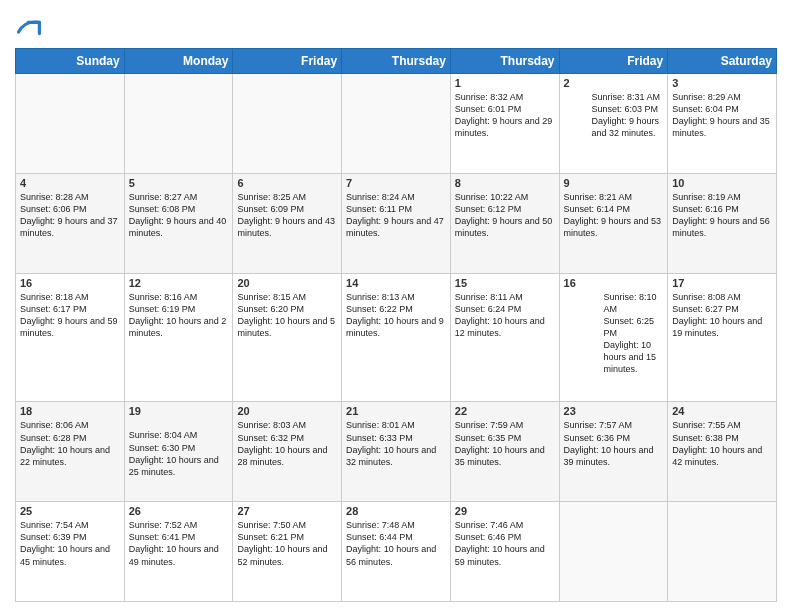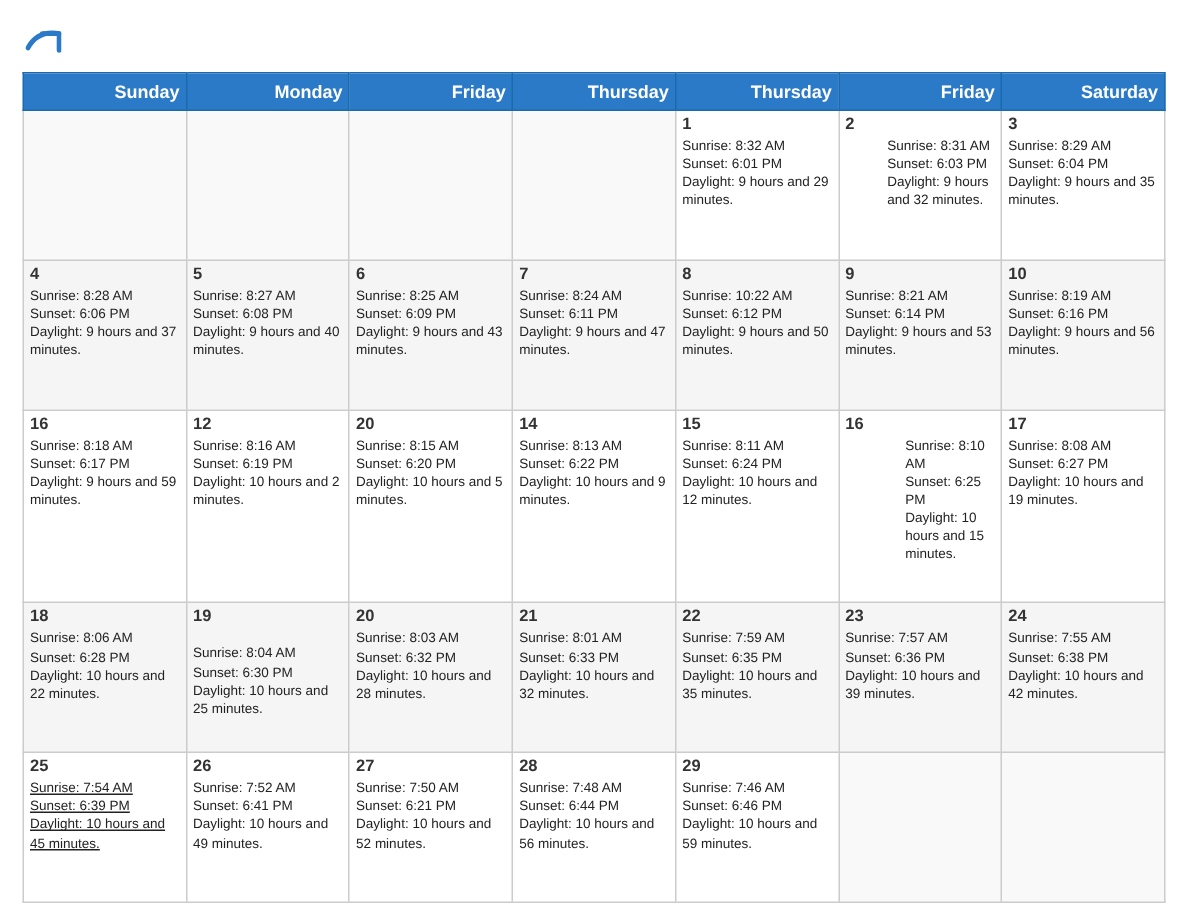--- a/index.html
+++ b/index.html
@@ -293,21 +293,21 @@
           <td>
             <span class="day-num">24</span>
             <div class="day-info" style="white-space: pre-line;">Sunrise: 7:55 AM
 Sunset: 6:38 PM
 Daylight: 10 hours and 42 minutes.</div>
           </td>
         </tr>
         <tr>
           <td>
             <span class="day-num">25</span>
-            <div class="day-info" style="white-space: pre-line; text-decoration: underline;">Sunrise: 7:54 AM
+            <div class="day-info" style="white-space: pre-line;">Sunrise: 7:54 AM
 Sunset: 6:39 PM
 Daylight: 10 hours and 45 minutes.</div>
           </td>
           <td>
             <span class="day-num">26</span>
             <div class="day-info" style="white-space: pre-line;">Sunrise: 7:52 AM
 Sunset: 6:41 PM
 Daylight: 10 hours and 49 minutes.</div>
           </td>
           <td>

